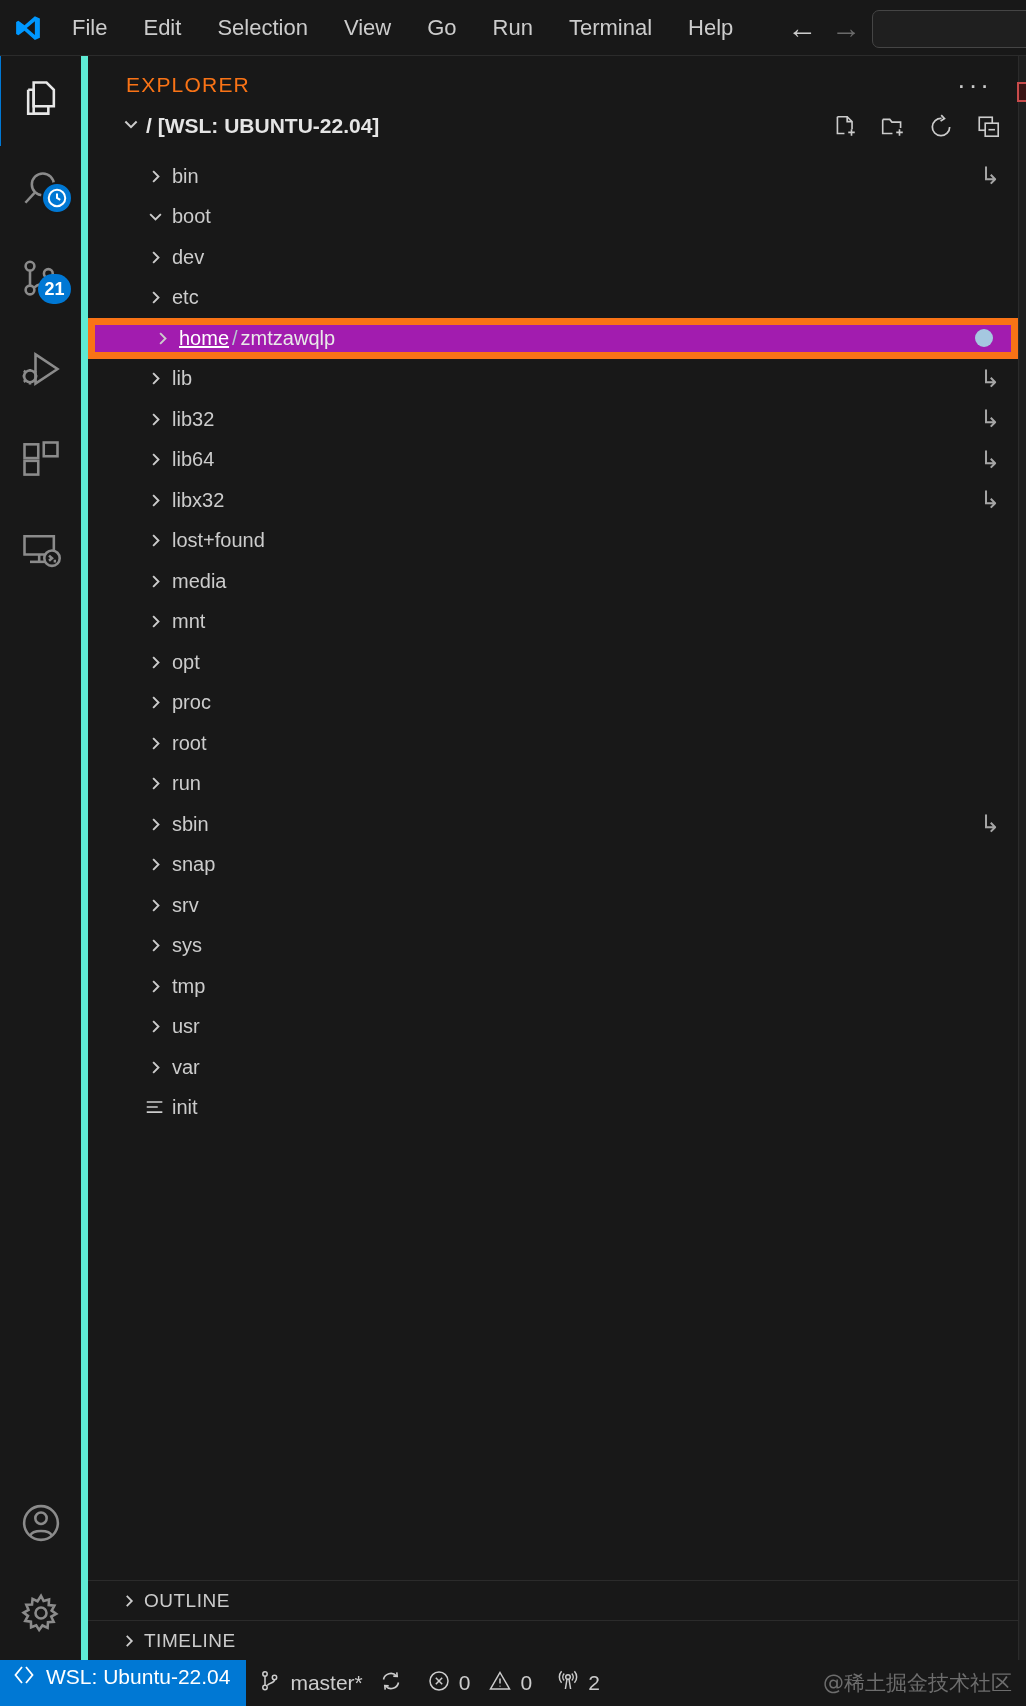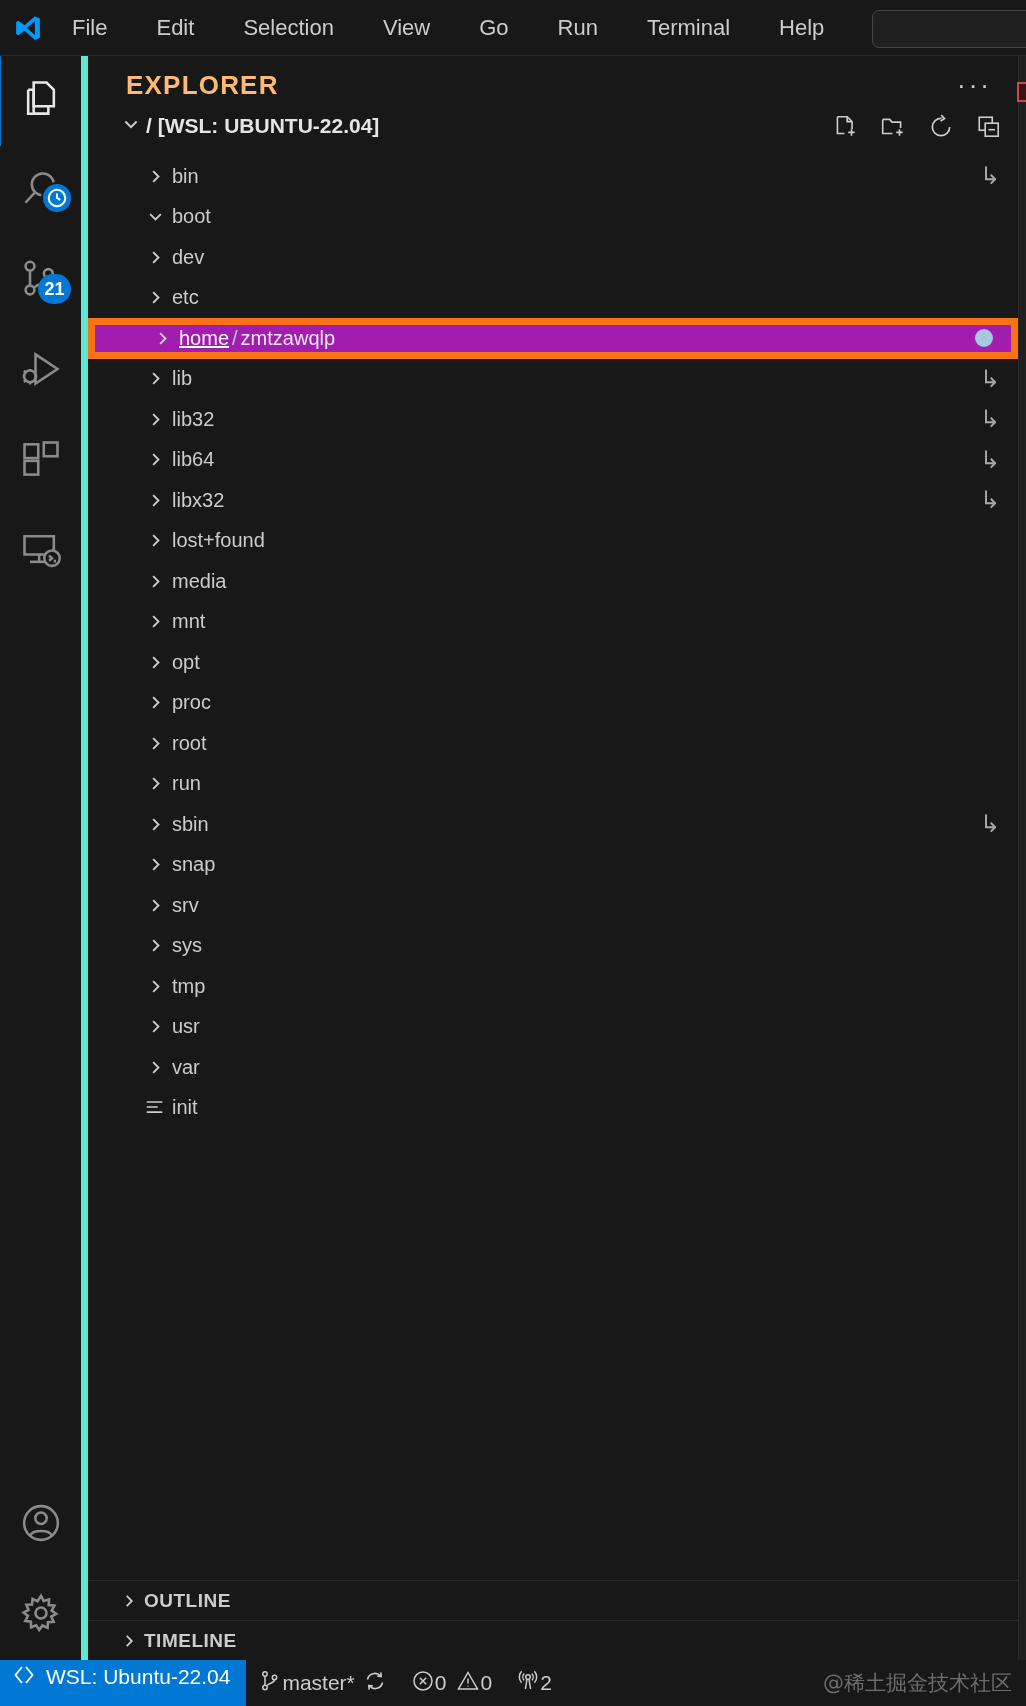--- a/index.html
+++ b/index.html
@@ -14,21 +14,21 @@
   
   .titlebar {
     height: 56px; min-height: 56px;
     background: #181818;
     display: flex; align-items: center;
     border-bottom: 1px solid #2b2b2b;
     position: relative;
   }
   .vscode-logo { width: 56px; display: flex; align-items: center; justify-content: center; }
   .vscode-logo svg { width: 30px; height: 30px; }
-  .menu { display: flex; align-items: center; gap: 17px; }
+  .menu { display: flex; align-items: center; gap: 4px; }
   .menu-item {
     color: #cccccc; font-size: 22px; padding: 6px 16px;
     white-space: nowrap; cursor: default;
   }
   .nav-arrows { display: flex; align-items: center; gap: 14px; margin-left: 38px; }
   .nav-arrow { font-size: 30px; line-height: 1; }
   .nav-back { color: #cccccc; }
   .nav-fwd { color: #6a6a6a; }
   .command-center {
     position: absolute; left: 872px; top: 10px;
@@ -79,21 +79,21 @@
     flex: 1; background: #181818;
     display: flex; flex-direction: column; min-width: 0;
     position: relative;
   }
   .sidebar-title {
     height: 58px; min-height: 58px;
     display: flex; align-items: center; justify-content: space-between;
     padding: 0 20px 0 38px;
   }
   .sidebar-title-text {
-    color: #fdba74; font-size: 26px; letter-spacing: 1.2px; font-weight: 700;
+    color: #f97316; font-size: 21px; letter-spacing: 1.2px; font-weight: 400;
   }
   .more-dots { color: #cccccc; font-size: 26px; letter-spacing: 3px; cursor: pointer; padding: 0 6px; }
 
   .tree-wrap { flex: 1; overflow: hidden; position: relative; }
 
   .root-row {
     height: 42px; display: flex; align-items: flex-start;
     padding-left: 28px; padding-right: 16px; cursor: pointer;
   }
   .chev { width: 30px; min-width: 30px; display: flex; align-items: center; justify-content: center; color: #cccccc; }
@@ -130,21 +130,21 @@
   
   .pane-row {
     height: 40px; min-height: 40px;
     display: flex; align-items: center;
     padding-left: 26px;
     border-top: 1px solid #2b2b2b;
     background: #181818; cursor: pointer;
   }
   .pane-row .chev { width: 30px; min-width: 30px; }
   .pane-row .chev svg { width: 18px; height: 18px; }
-  .pane-label { color: #cccccc; font-size: 19px; font-weight: bold; letter-spacing: 0.5px; }
+  .pane-label { color: #cccccc; font-size: 19px; font-weight: normal; letter-spacing: 0.5px; }
 
   
   .right-strip {
     width: 8px; min-width: 8px; background: #1f1f1f;
     border-left: 1px solid #2b2b2b;
     position: relative;
   }
   .red-chip {
     position: absolute; left: -2px; top: 26px;
     width: 14px; height: 20px;
@@ -159,21 +159,21 @@
     position: relative;
   }
   .sb-remote {
     background: #0078d4; color: #ffffff;
     height: 46px; display: flex; align-items: center;
     padding: 0 16px 12px 12px; gap: 10px; font-size: 21px;
     cursor: pointer;
   }
   .sb-remote svg { width: 24px; height: 24px; }
   .sb-item {
-    display: flex; align-items: center; 
+    display: flex; align-items: center; gap: 8px;
     color: #cccccc; font-size: 21px; padding: 0 12px; height: 46px;
     cursor: pointer;
   }
   .sb-item svg { width: 24px; height: 24px; }
   .watermark {
     margin-left: auto; margin-right: 14px;
     color: #6d6d6d; font-size: 21px;
     font-family: "DejaVu Sans", sans-serif;
   }
 </style>

